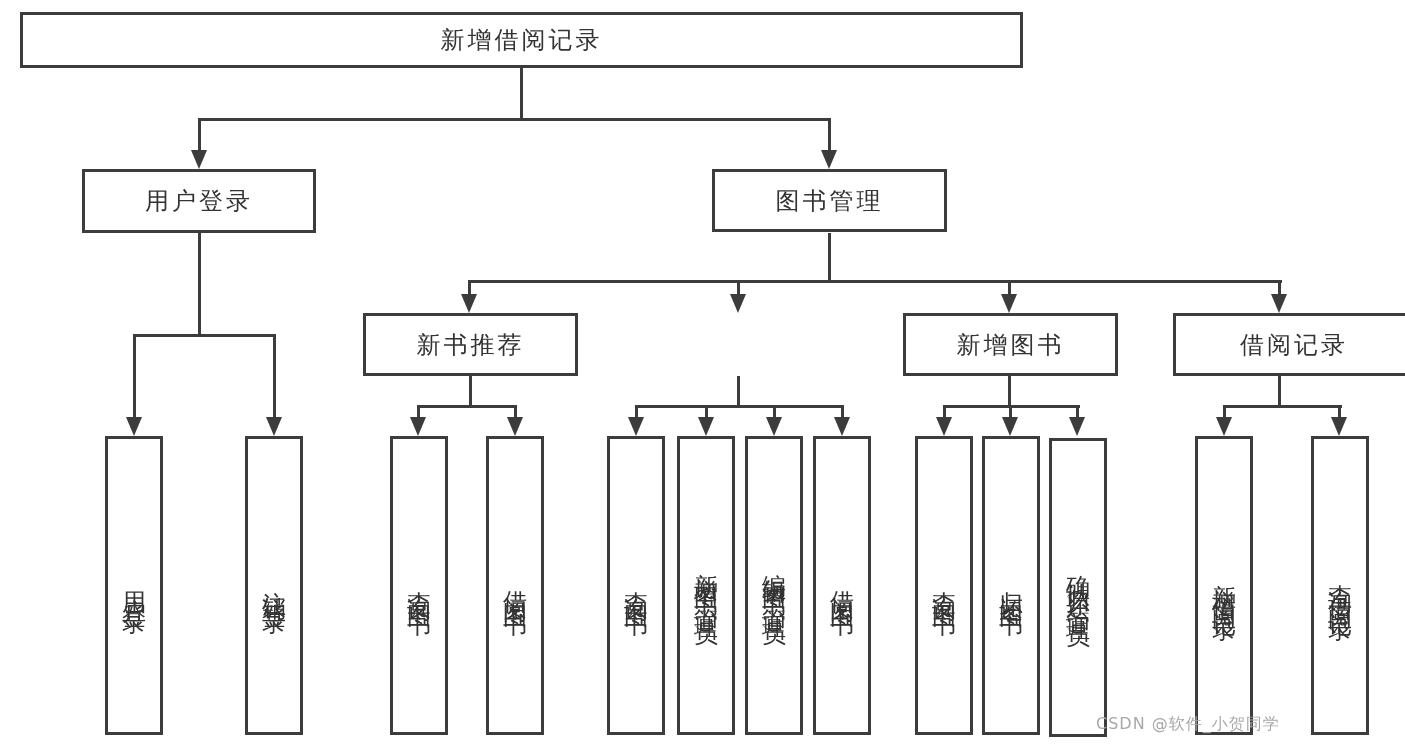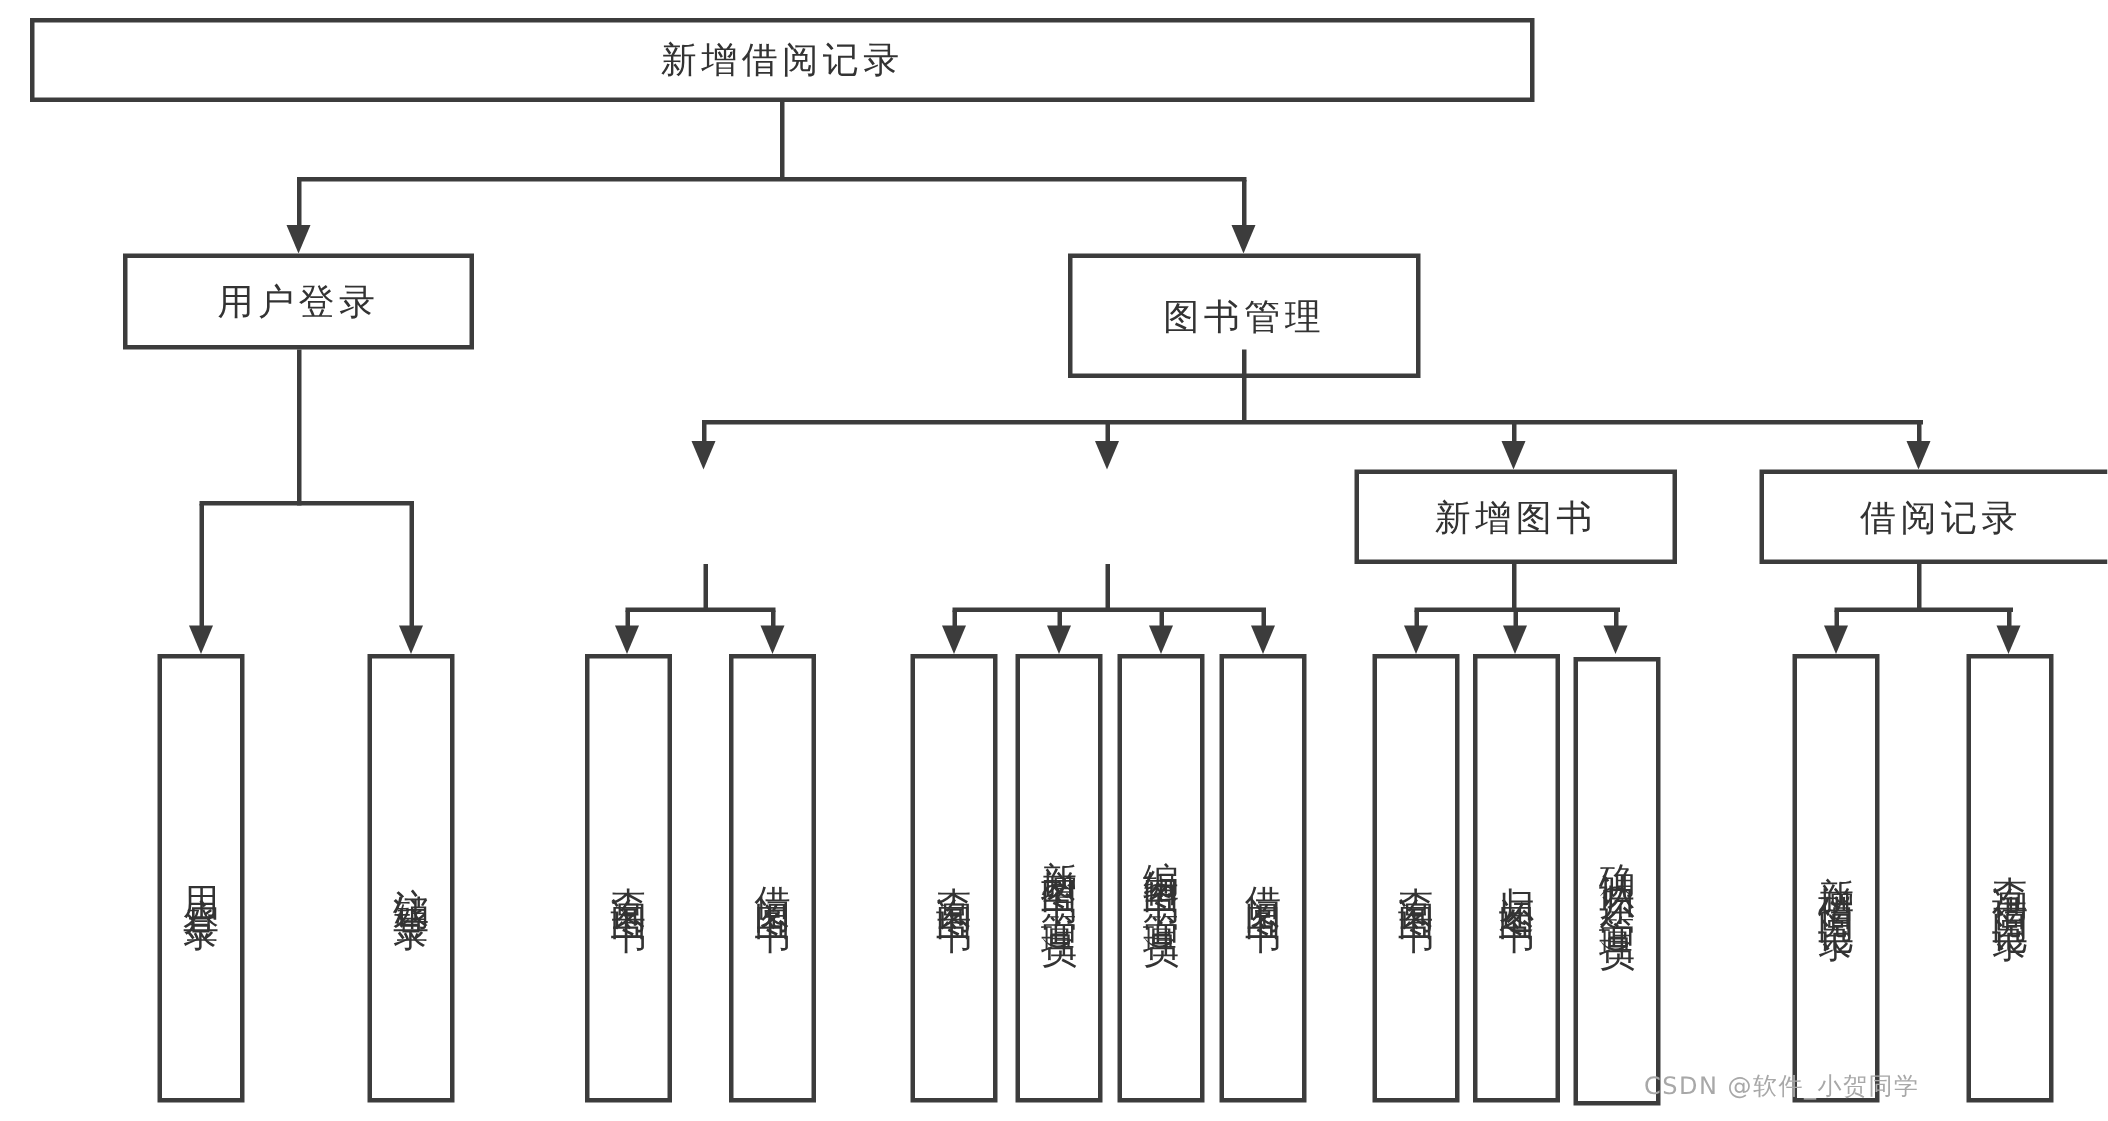--- a/index.html
+++ b/index.html
@@ -68,21 +68,21 @@
   <div class="vline" style="left:520px;top:67px;height:53px;"></div>
   <div class="hline" style="left:198px;top:118px;width:633px;"></div>
   <div class="vline" style="left:198px;top:120px;height:31px;"></div>
   <div class="arrow" style="left:191px;top:150px;"></div>
   <div class="vline" style="left:828px;top:120px;height:31px;"></div>
   <div class="arrow" style="left:821px;top:150px;"></div>
 
   <div class="box hnode" style="left:82px;top:169px;width:234px;height:64px;">
     <span>用户登录</span>
   </div>
-  <div class="box hnode" style="left:712px;top:169px;width:235px;height:83px;">
+  <div class="box hnode" style="left:712px;top:169px;width:235px;height:63px;">
     <span>图书管理</span>
   </div>
 
   <div class="vline" style="left:198px;top:233px;height:104px;"></div>
   <div class="hline" style="left:133px;top:334px;width:143px;"></div>
   <div class="vline" style="left:133px;top:336px;height:82px;"></div>
   <div class="arrow" style="left:126px;top:417px;"></div>
   <div class="vline" style="left:273px;top:336px;height:82px;"></div>
   <div class="arrow" style="left:266px;top:417px;"></div>
 
@@ -90,20 +90,23 @@
   <div class="hline" style="left:468px;top:280px;width:814px;"></div>
   <div class="vline" style="left:468px;top:282px;height:14px;"></div>
   <div class="arrow" style="left:461px;top:294px;"></div>
   <div class="vline" style="left:737px;top:282px;height:14px;"></div>
   <div class="arrow" style="left:730px;top:294px;"></div>
   <div class="vline" style="left:1008px;top:282px;height:14px;"></div>
   <div class="arrow" style="left:1001px;top:294px;"></div>
   <div class="vline" style="left:1278px;top:282px;height:14px;"></div>
   <div class="arrow" style="left:1271px;top:294px;"></div>
 
+  <div class="box hnode" style="left:363px;top:313px;width:215px;height:63px;">
+    <span>新书推荐</span>
+  </div>
   <div class="box hnode" style="left:903px;top:313px;width:215px;height:63px;">
     <span>新增图书</span>
   </div>
   <div class="box hnode" style="left:1173px;top:313px;width:242px;height:63px;">
     <span>借阅记录</span>
   </div>
 
   <div class="vline" style="left:469px;top:376px;height:32px;"></div>
   <div class="hline" style="left:417px;top:405px;width:100px;"></div>
   <div class="vline" style="left:417px;top:407px;height:11px;"></div>

